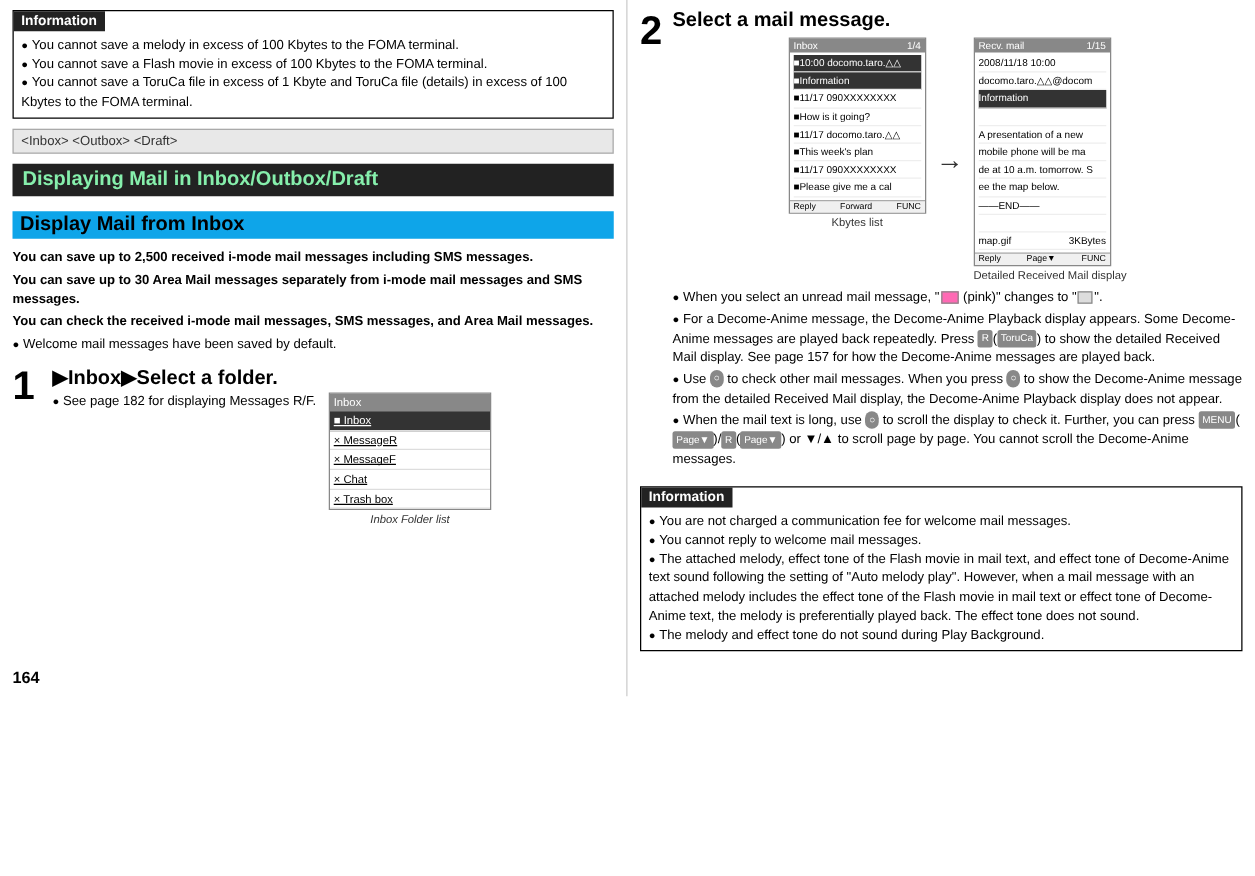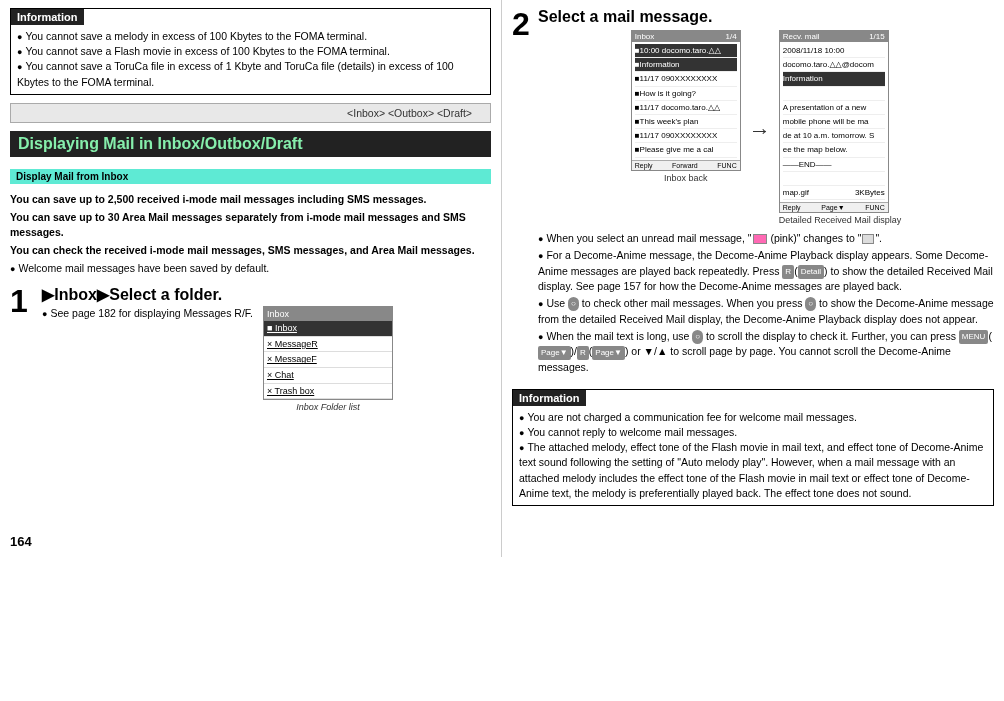--- a/index.html
+++ b/index.html
@@ -57,38 +57,37 @@
     .info-box-content ul li::before {
       content: '●';
       font-size: 9px;
       margin-right: 3px;
     }
 
     
     .section-breadcrumb {
       background: #e8e8e8;
       border: 1px solid #aaa;
-      padding: 3px 18px;
+      padding: 3px 6px;
       font-size: 10.5px;
       color: #333;
-      text-align: right;
     }
     .section-title {
       background: #222;
       color: #86efac;
       font-size: 16px;
       font-weight: bold;
       padding: 4px 8px;
     }
 
     
     .subsection-title {
-      background: #5eead4;
-      font-weight: bold;
-      font-size: 10px;
+      background: #0ea5e9;
+      font-weight: bold;
+      font-size: 16px;
       padding: 2px 6px;
       margin-top: 4px;
     }
 
     
     .body-text {
       font-size: 10.5px;
       line-height: 1.5;
     }
     .body-text p {
@@ -419,21 +418,21 @@
                   <div class="phone-screen-row">■This week's plan</div>
                   <div class="phone-screen-row">■11/17 090XXXXXXXX</div>
                   <div class="phone-screen-row">■Please give me a cal</div>
                 </div>
                 <div class="phone-screen-footer">
                   <span>Reply</span>
                   <span>Forward</span>
                   <span>FUNC</span>
                 </div>
               </div>
-              <div class="phone-screen-caption">Inbox back</div>
+              <div class="phone-screen-caption">Kbytes list</div>
             </div>
 
             <div class="arrow-right">→</div>
 
             <div>
               <div class="phone-screen">
                 <div class="phone-screen-header">
                   <span>Recv. mail</span>
                   <span>1/15</span>
                 </div>
@@ -458,34 +457,35 @@
                   <span>Page▼</span>
                   <span>FUNC</span>
                 </div>
               </div>
               <div class="phone-screen-caption">Detailed Received Mail display</div>
             </div>
           </div>
 
           <ul class="bullet-list" style="margin-top:6px;">
             <li>When you select an unread mail message, "<span class="icon-pink"></span> (pink)" changes to "<span class="icon-small"></span>".</li>
-            <li>For a Decome-Anime message, the Decome-Anime Playback display appears. Some Decome-Anime messages are played back repeatedly. Press <span class="icon-btn">R</span>(<span class="icon-btn">Detail</span>) to show the detailed Received Mail display. See page 157 for how the Decome-Anime messages are played back.</li>
+            <li>For a Decome-Anime message, the Decome-Anime Playback display appears. Some Decome-Anime messages are played back repeatedly. Press <span class="icon-btn">R</span>(<span class="icon-btn">ToruCa</span>) to show the detailed Received Mail display. See page 157 for how the Decome-Anime messages are played back.</li>
             <li>Use <span class="icon-r-btn">○</span> to check other mail messages. When you press <span class="icon-r-btn">○</span> to show the Decome-Anime message from the detailed Received Mail display, the Decome-Anime Playback display does not appear.</li>
             <li>When the mail text is long, use <span class="icon-r-btn">○</span> to scroll the display to check it. Further, you can press <span class="icon-btn">MENU</span>(<span class="icon-btn">Page▼</span>)/<span class="icon-btn">R</span>(<span class="icon-btn">Page▼</span>) or ▼/▲ to scroll page by page. You cannot scroll the Decome-Anime messages.</li>
           </ul>
         </div>
       </div>
 
       <div class="info-box" style="margin-top:6px;">
         <div class="info-box-header">Information</div>
         <div class="info-box-content">
           <ul>
             <li>You are not charged a communication fee for welcome mail messages.</li>
             <li>You cannot reply to welcome mail messages.</li>
             <li>The attached melody, effect tone of the Flash movie in mail text, and effect tone of Decome-Anime text sound following the setting of "Auto melody play". However, when a mail message with an attached melody includes the effect tone of the Flash movie in mail text or effect tone of Decome-Anime text, the melody is preferentially played back. The effect tone does not sound.</li>
+            <li>The melody and effect tone do not sound during Play Background.</li>
           </ul>
         </div>
       </div>
 
     </div>
 
   </div>
 </div>
 
 </body></html>

